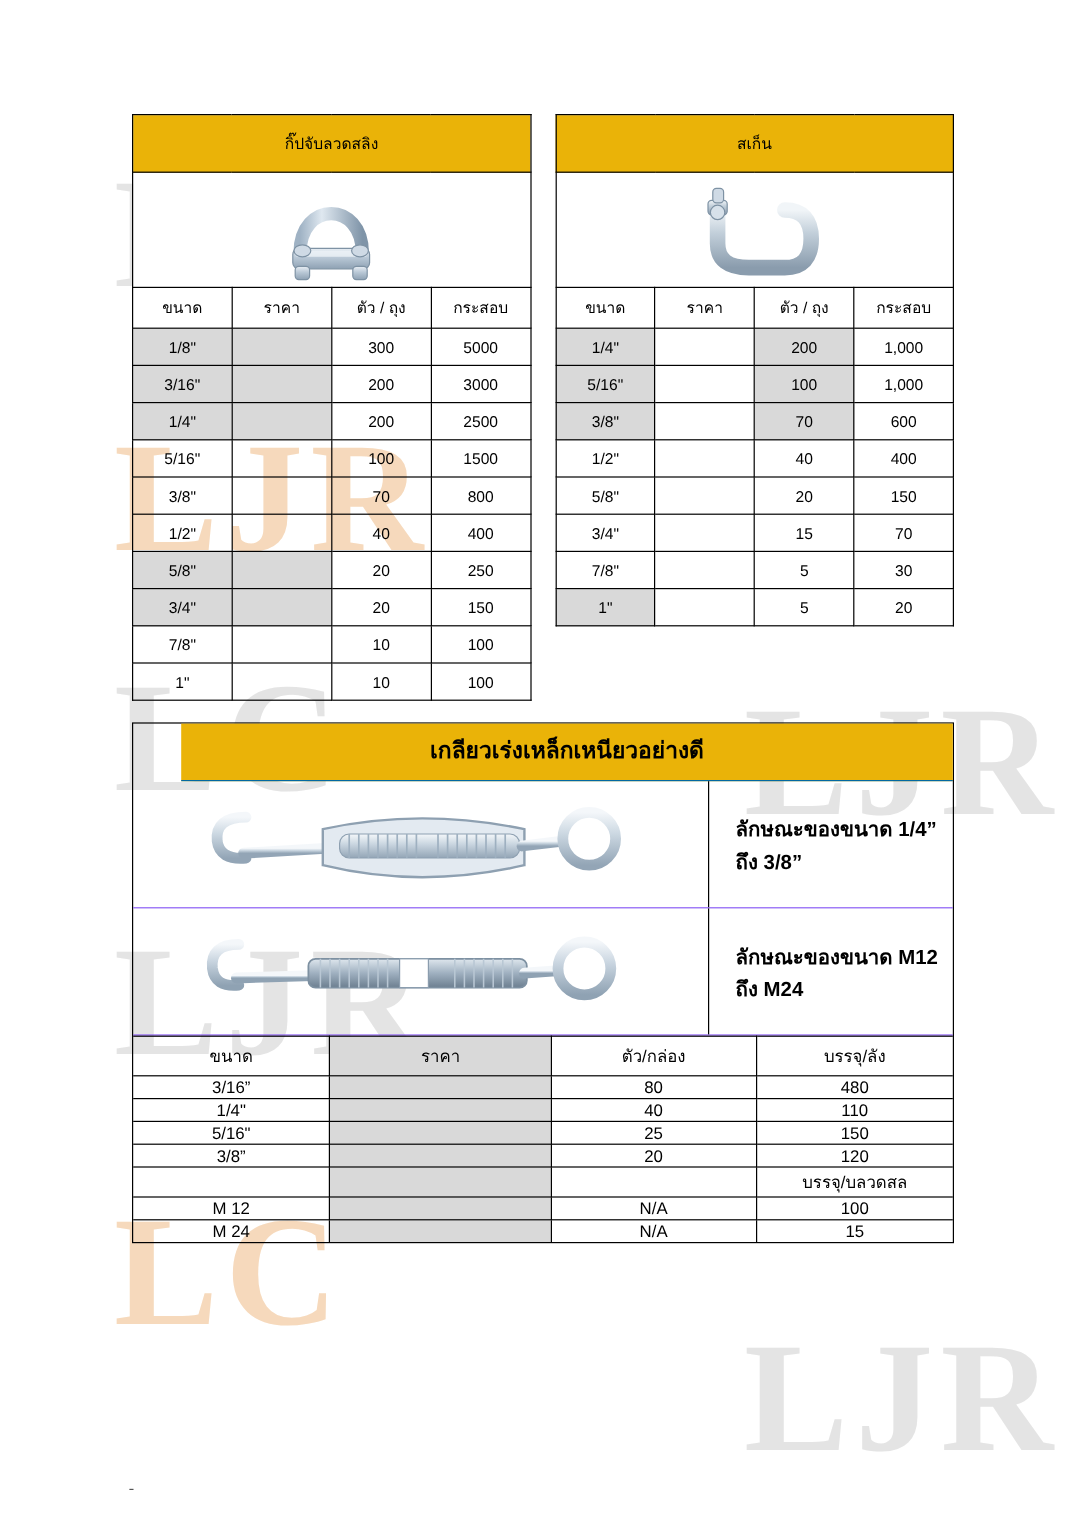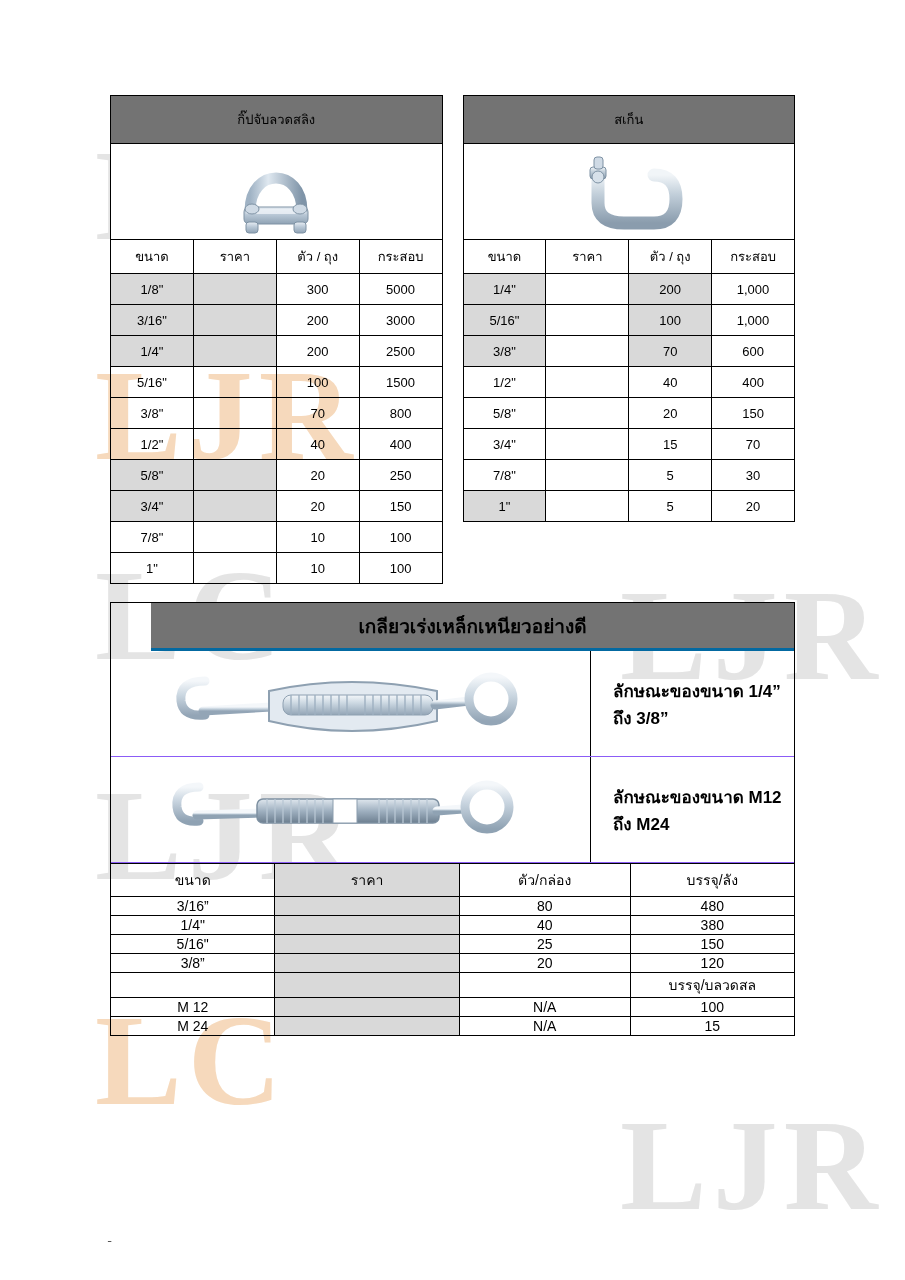--- a/index.html
+++ b/index.html
@@ -56,21 +56,21 @@
   }
   table.grid td, table.grid th {
     border: 1px solid #000000;
     text-align: center;
     vertical-align: middle;
     font-size: 13px;
     font-weight: normal;
     padding: 0;
   }
   .hdr-band {
-    background: #737373;
+    background: #eab308;
     font-size: 19px;
     font-weight: bold;
     height: 48px;
     border: 1px solid #000;
     text-align: center;
     vertical-align: middle;
   }
   .img-cell {
     height: 96px;
     border: 1px solid #000;
@@ -98,21 +98,21 @@
     align-items: center;
     justify-content: center;
     height: 100%;
   }
 
   
   .bottom {
     margin-top: 18px;
     border: 1px solid #000;
   }
-  .bottom .hdr-band { border: none; border-bottom: 3px solid #0369a1; display: block; line-height: 48px; margin-left: 40px; }
+  .bottom .hdr-band { border: none; border-bottom: 1px solid #0369a1; display: block; line-height: 48px; margin-left: 40px; }
   .illus-row {
     display: flex;
     border-bottom: 1px solid #8b5cf6;
     height: 106px;
   }
   .illus-row .pic {
     width: 480px;
     border-right: 1px solid #000;
     display: flex;
     align-items: center;
@@ -452,21 +452,21 @@
       <tr>
         <td>3/16”</td>
         <td class="shade"></td>
         <td>80</td>
         <td>480</td>
       </tr>
       <tr>
         <td>1/4"</td>
         <td class="shade"></td>
         <td>40</td>
-        <td>380</td>
+        <td>110</td>
       </tr>
       <tr>
         <td>5/16"</td>
         <td class="shade"></td>
         <td>25</td>
         <td>150</td>
       </tr>
       <tr>
         <td>3/8”</td>
         <td class="shade"></td>

